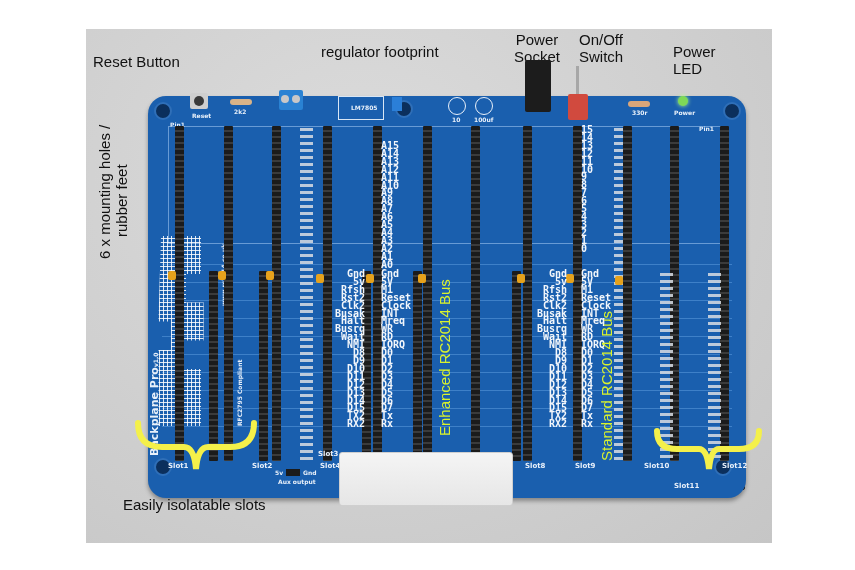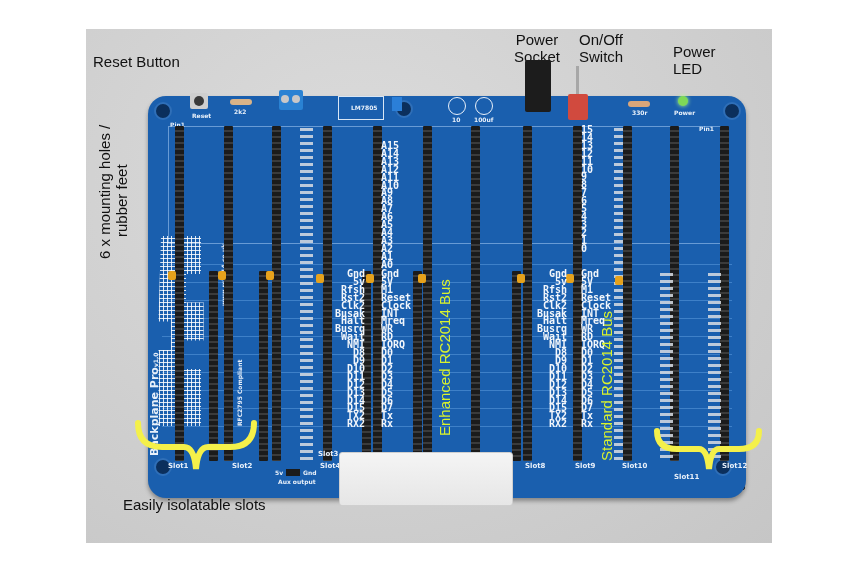--- a/index.html
+++ b/index.html
@@ -24,20 +24,21 @@
   .brace{position:absolute;}
   .lbl-small{position:absolute;color:#e8f0fa;font-family:"DejaVu Sans",sans-serif;font-size:6px;font-weight:bold;white-space:nowrap;}
 </style>
 </head>
 <body>
 
 <div id="photo">
 
   <div class="callout" style="left:7px;top:24px;">Reset Button</div>
   <div class="callout" style="left:235px;top:14px;">
+    <div>regulator footprint</div>
   </div>
   <div class="callout center" style="left:423px;top:2px;width:56px;">
     <div>Power</div>
     <div>Socket</div>
   </div>
   <div class="callout" style="left:493px;top:2px;">
     <div>On/Off</div>
     <div>Switch</div>
   </div>
   <div class="callout" style="left:587px;top:14px;">
@@ -262,30 +263,30 @@
 D5
 D6
 D7
 Tx
 Rx</div>
 
     <div class="busname" style="left:288px;top:340px;">Enhanced RC2014 Bus</div>
     <div class="busname" style="left:450px;top:365px;">Standard RC2014 Bus</div>
 
     <div class="slotlabel" style="left:20px;top:366px;">Slot1</div>
-    <div class="slotlabel" style="left:64px;top:366px;padding-left:20px;">Slot2</div>
+    <div class="slotlabel" style="left:84px;top:366px;padding-left:20px;">Slot2</div>
     <div class="slotlabel" style="left:122px;top:354px;margin-left:48px;">Slot3</div>
     <div class="slotlabel" style="left:172px;top:366px;">Slot4</div>
     <div class="slotlabel" style="left:222px;top:366px;">Slot6</div>
     <div class="slotlabel" style="left:275px;top:366px;">Slot6</div>
     <div class="slotlabel" style="left:326px;top:366px;">Slot7</div>
     <div class="slotlabel" style="left:377px;top:366px;">Slot8</div>
     <div class="slotlabel" style="left:427px;top:366px;">Slot9</div>
-    <div class="slotlabel" style="left:474px;top:366px;">Slot10</div>
-    <div class="slotlabel" style="left:526px;top:377px;">Slot11</div>
+    <div class="slotlabel" style="left:496px;top:366px;">Slot10</div>
+    <div class="slotlabel" style="left:526px;top:386px;">Slot11</div>
     <div class="slotlabel" style="left:574px;top:366px;">Slot12</div>
 
     <div style="position:absolute;left:138px;top:373px;width:14px;height:7px;background:#1b1b1b;"></div>
     <div class="lbl-small" style="left:127px;top:373px;">5v</div>
     <div class="lbl-small" style="left:155px;top:373px;">Gnd</div>
     <div class="lbl-small" style="left:130px;top:382px;">Aux output</div>
   </div>
 
   <svg class="brace" style="left:46px;top:390px;" width="130" height="60">
     <path d="M6 4 Q6 28 30 28 L52 28 Q62 28 64 50 Q66 28 76 28 L98 28 Q122 28 122 4" fill="none" stroke="#f4f04a" stroke-width="6" stroke-linecap="round"></path>

